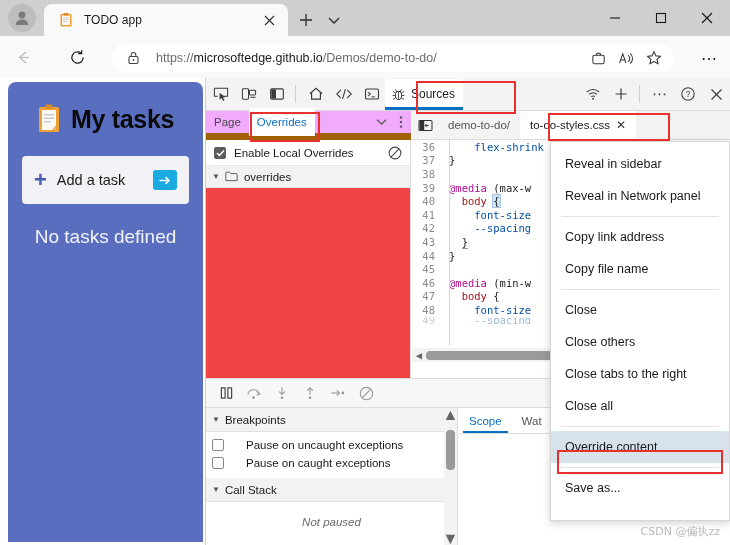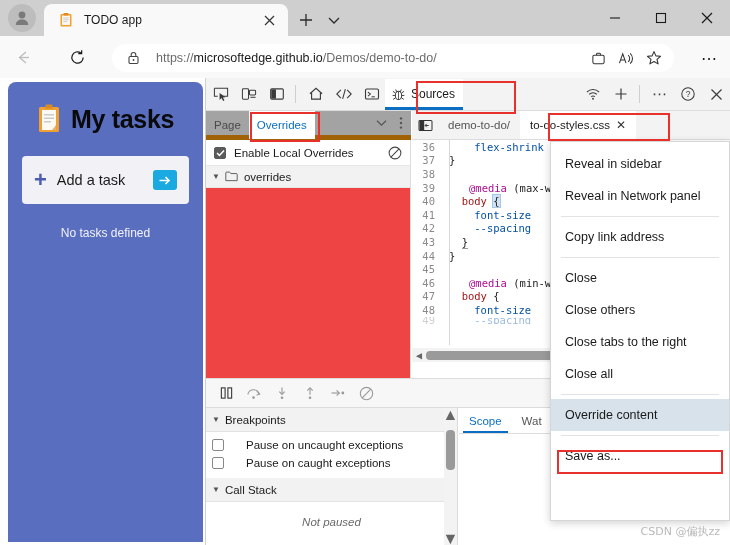--- a/index.html
+++ b/index.html
@@ -107,21 +107,21 @@
     border-radius: 4px; display: flex; align-items: center; padding: 0 12px;
   }
   .plus-ico { font-size: 22px; color: #4d5cb3; font-weight: bold; line-height: 1; }
   .add-task-label { font-size: 14.5px; color: #1a1a1a; margin-left: 10px; }
   .submit-arrow {
     margin-left: auto; width: 24px; height: 20px; background: #1aa9e0;
     border-radius: 3px; display: flex; align-items: center; justify-content: center;
     color: #fff; font-size: 13px;
   }
   .no-tasks {
-    text-align: center; margin-top: 22px; font-size: 12px; color: #f2f2f6;
+    text-align: center; margin-top: 22px; font-size: 19px; color: #f2f2f6;
   }
 
   
   .devtools {
     position: absolute; top: 78px; left: 205px; width: 525px; height: 467px;
     background: #ffffff; border-left: 1px solid #d0d0d0;
   }
 
   .dt-toolbar {
     position: absolute; top: 0; left: 0; width: 525px; height: 33px;
@@ -147,22 +147,22 @@
   .dt-right-grp { margin-left: auto; display: flex; align-items: center; padding-right: 2px; }
 
   
   .redbox {
     position: absolute; border: 2.5px solid #e8302c; pointer-events: none; z-index: 40;
   }
 
   
   .dt-subbar {
     position: absolute; top: 33px; left: 0; width: 205px; height: 29px;
-    background: #a3a3a3; border-bottom: 5px solid #a16207;
-    display: flex; 
+    background: #f0abfc; border-bottom: 7px solid #a16207;
+    display: flex; align-items: center;
   }
   .sub-tab { font-size: 11.5px; color: #4a4a4a; padding: 0 8px; height: 28px;
              display: flex; align-items: center; }
   .sub-tab.active { color: #0a6fc2; background: #fff; }
   .sub-more { margin-left: auto; display: flex; align-items: center; }
   .sub-ico { width: 20px; height: 24px; display: flex; align-items: center;
              justify-content: center; color: #555; }
 
   .overrides-panel {
     position: absolute; top: 62px; left: 0; width: 205px; height: 243px;
@@ -215,21 +215,21 @@
   }
   .code-line { display: flex; height: 13.6px; align-items: center; }
   .ln {
     width: 30px; text-align: right; color: #8a8a8a; padding-right: 7px;
     flex: 0 0 auto; font-size: 10.5px;
   }
   .code-gutter-line {
     position: absolute; left: 37px; top: 0; bottom: 17px; width: 1px; background: #d8d8d8;
   }
   .ct { white-space: pre; padding-left: 7px; color: #222; }
-  .k-at { color: #aa0d91; padding-left: 20px; }
+  .k-at { color: #aa0d91; }
   .k-sel { color: #a31515; }
   .k-prop { color: #0451a5; }
   .k-var { color: #0451a5; }
   .cursor-box { background: #cfe3f5; outline: 1px solid #a8c7e8; }
 
   .hscroll {
     position: absolute; bottom: 0; left: 0; right: 0; height: 14px;
     background: #f3f3f3; display: flex; align-items: center;
   }
   .hscroll-arrow { width: 14px; display:flex; align-items:center; justify-content:center; color:#666; }
@@ -746,20 +746,21 @@
         <span class="scope-tab">Wat</span>
       </div>
     </div>
   </div>
 
   <div class="ctxmenu">
     <div class="ctx-item">Reveal in sidebar</div>
     <div class="ctx-item">Reveal in Network panel</div>
     <div class="ctx-divider"></div>
     <div class="ctx-item">Copy link address</div>
+    <div class="ctx-item">Copy file name</div>
     <div class="ctx-divider"></div>
     <div class="ctx-item">Close</div>
     <div class="ctx-item">Close others</div>
     <div class="ctx-item">Close tabs to the right</div>
     <div class="ctx-item">Close all</div>
     <div class="ctx-divider"></div>
     <div class="ctx-item highlight">Override content</div>
     <div class="ctx-divider"></div>
     <div class="ctx-item">Save as...</div>
   </div>

